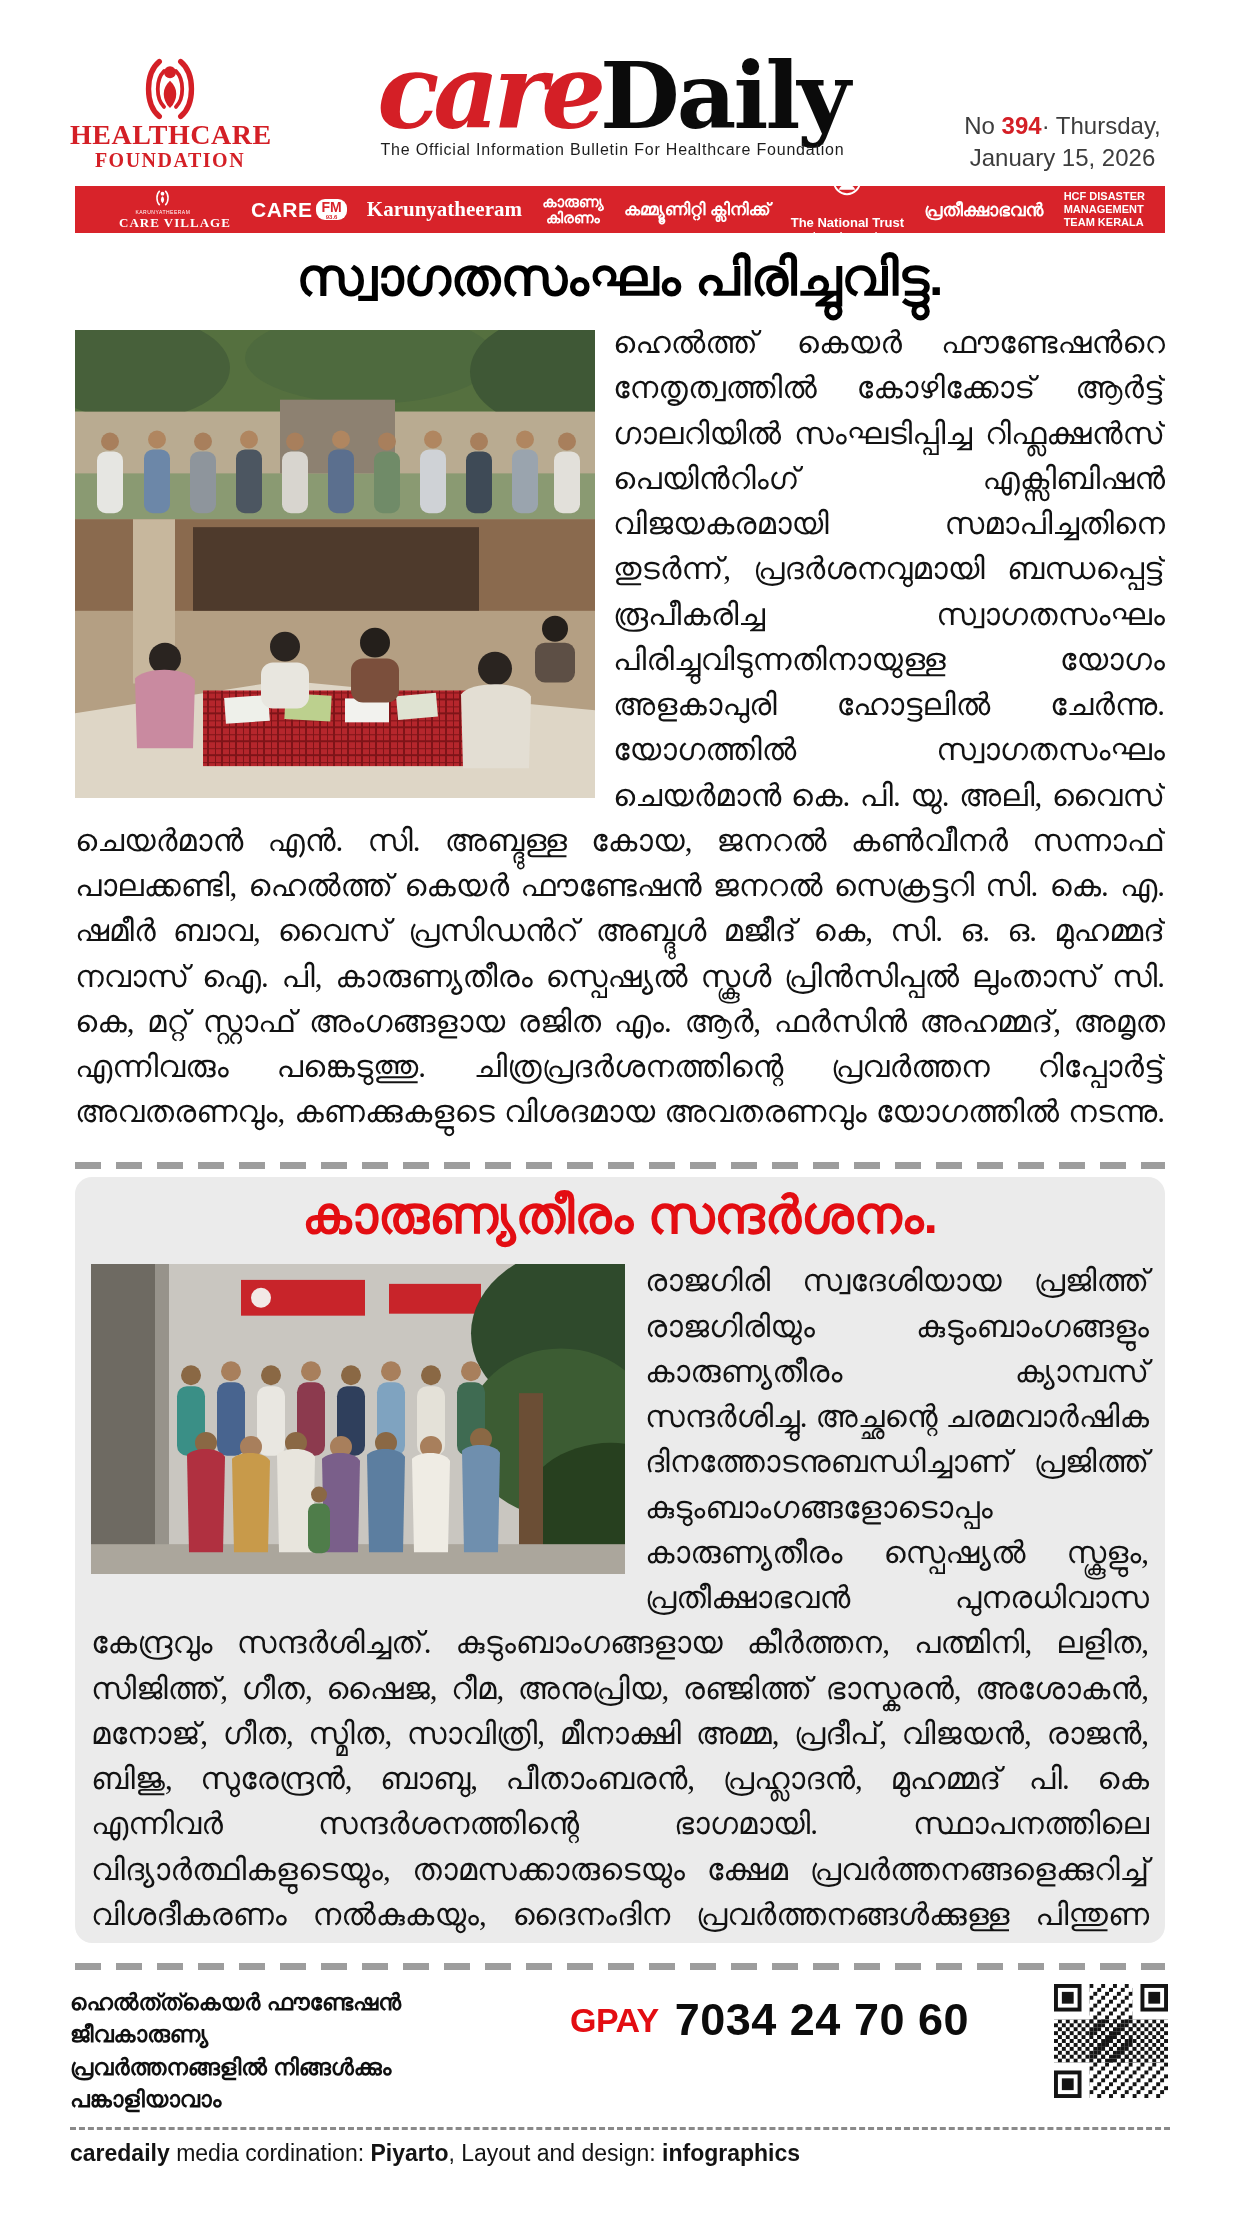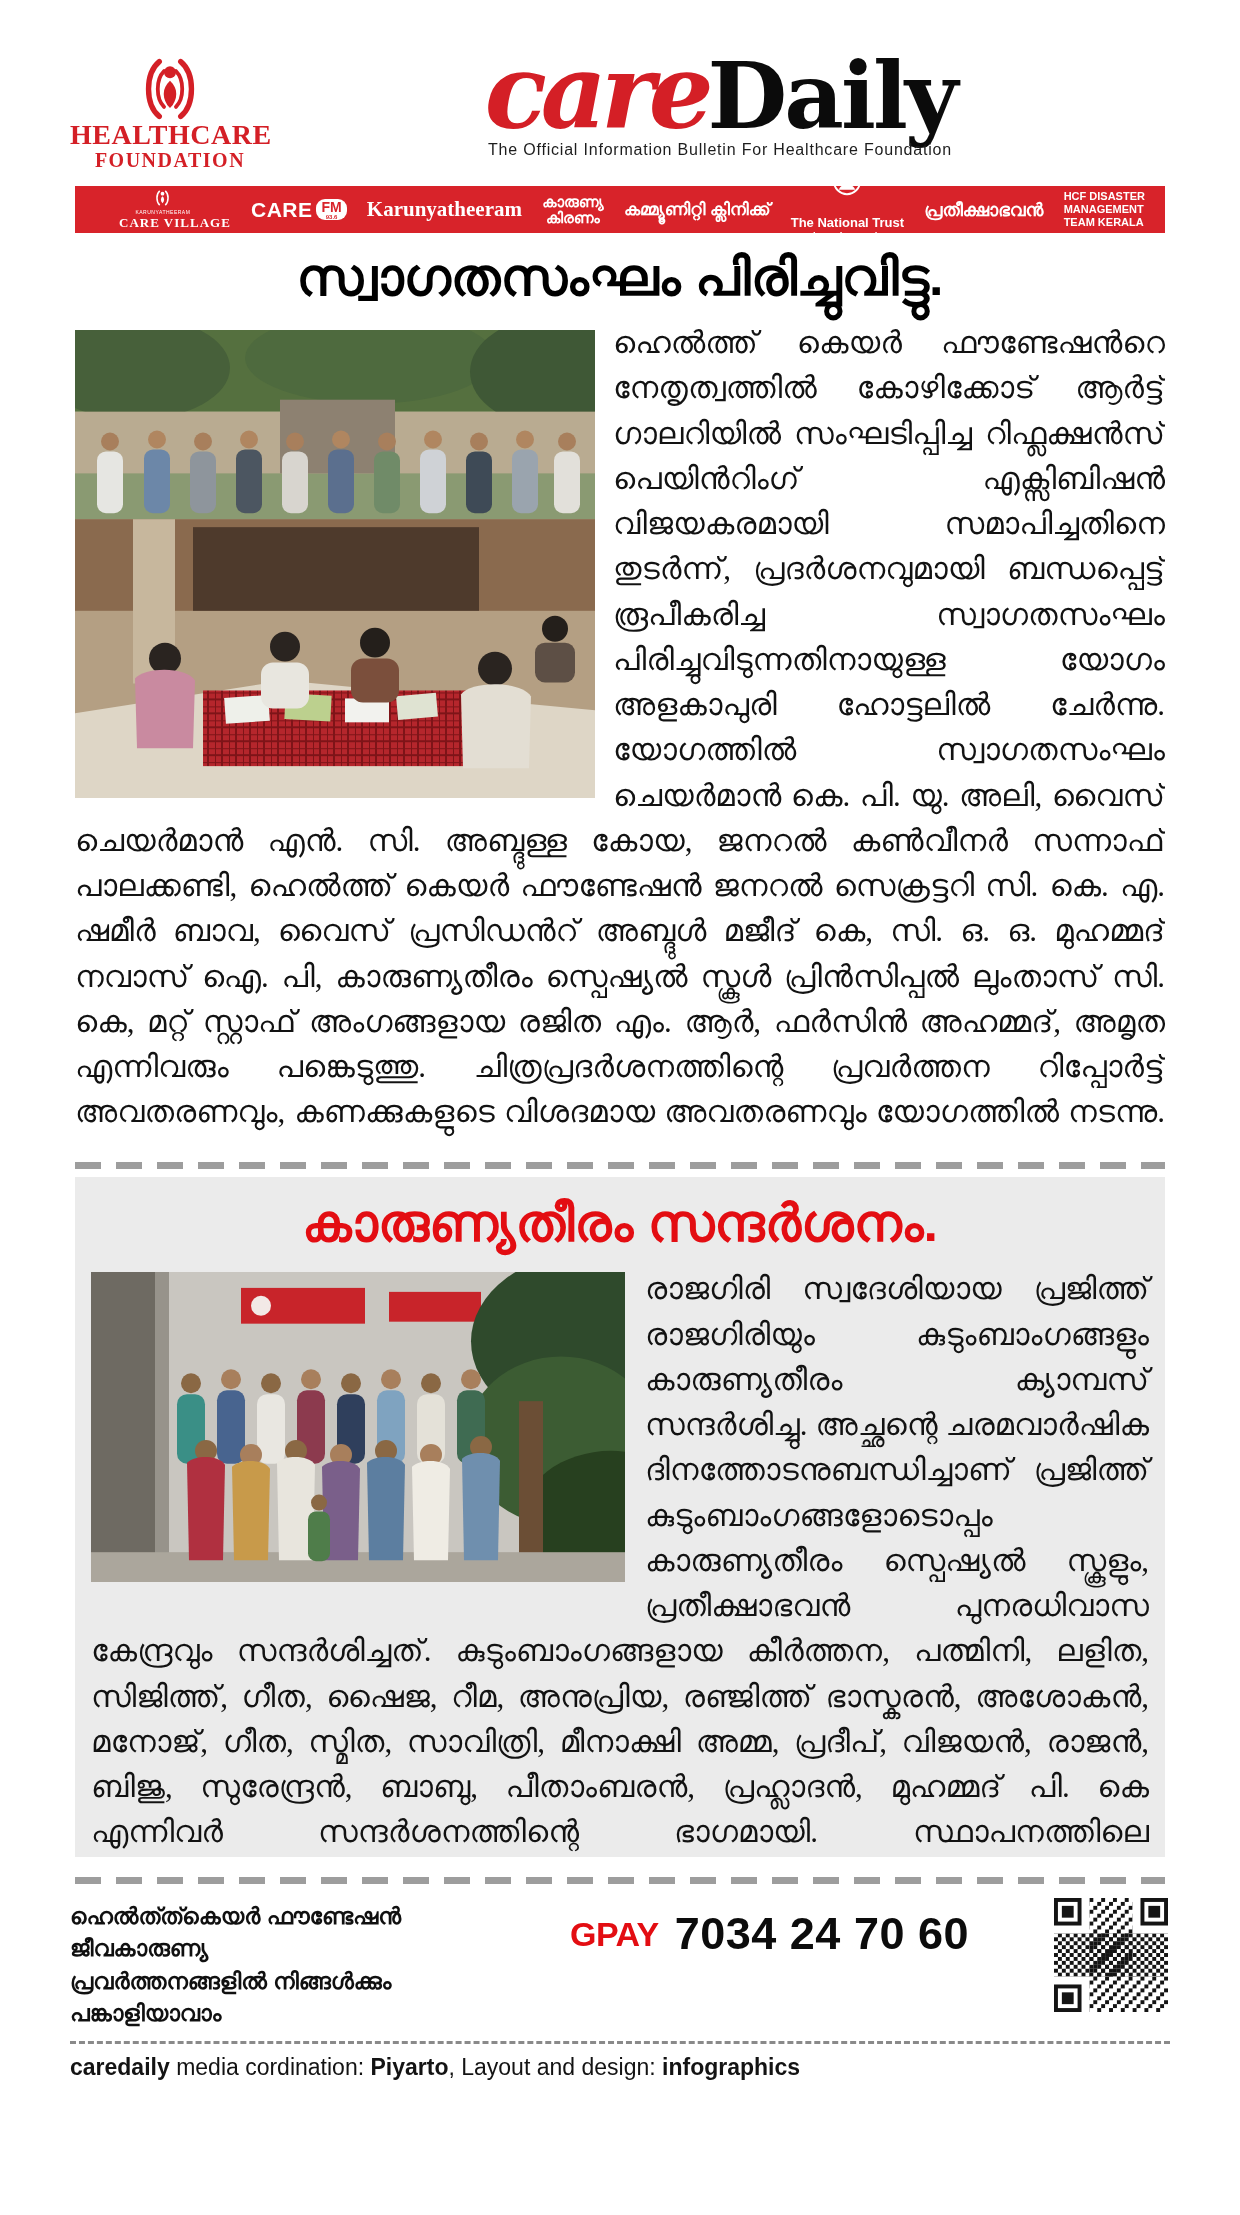--- a/index.html
+++ b/index.html
@@ -41,22 +41,22 @@
   .bn-hcf{align-items:flex-start;text-align:right;font-weight:800;font-size:11px;line-height:1.2;}
   
   .headline1{margin:16px 75px 0;text-align:center;font-size:52px;font-weight:800;color:#000;line-height:1.1;}
   .article1{margin:14px 75px 0;height:822px;overflow:hidden;}
   .article-body{font-size:31px;line-height:1.46;text-align:justify;color:#121212;
                 font-family:"Liberation Serif",serif;margin:0;}
   .photo1{float:left;width:520px;height:468px;margin:10px 18px 4px 0;background:#ccc;}
   .photo1 svg,.photo2 svg{display:block;width:100%;height:100%;}
   .dash{height:7px;margin:20px 75px 0;
         background:repeating-linear-gradient(90deg,#9d9d9d 0 26px,transparent 26px 41px);}
-  .graybox{margin:8px 75px 0;background:#ebebeb;height:680px;overflow:hidden;
-           padding:8px 16px 0;box-sizing:border-box;}
+  .graybox{margin:8px 75px 0;background:#ebebeb;height:766px;overflow:hidden;
+           padding:0 16px 0;box-sizing:border-box;border-radius:17px;}
   .headline2{margin:10px 0 14px;text-align:center;font-size:52px;font-weight:800;color:#e30d12;line-height:1.1;}
   .photo2{float:left;width:534px;height:310px;margin:6px 20px 4px 0;background:#bbb;}
   
   .footer{margin:16px 70px 0;position:relative;}
   .qr{position:absolute;right:2px;top:-2px;width:114px;height:114px;}
   .qr svg{display:block;width:100%;height:100%;}
   .foot-top{display:flex;align-items:flex-start;}
   .f-ml{width:470px;font-size:23px;font-weight:600;line-height:1.4;color:#101010;}
   .f-gpay{display:flex;align-items:center;gap:16px;margin:8px 0 0 30px;}
   .gpay-label{color:#e30d12;font-weight:800;font-size:34px;letter-spacing:-.5px;}
@@ -84,20 +84,24 @@
         </svg>
       </span>
       <div class="hcf-line1">HEALTHCARE</div>
       <div class="hcf-line2">FOUNDATION</div>
     </div>
     <div class="title-block">
       <div class="wordmark">
         <span class="wm-care">care</span><span class="wm-daily">Daily</span>
       </div>
       <div class="tagline">The Official Information Bulletin For Healthcare Foundation</div>
+    </div>
+    <div class="issue-block">
+      <div><span>No </span><span class="issue-number">394</span><span>· Thursday,</span></div>
+      <div>January 15, 2026</div>
     </div>
   </header>
 
   <div class="banner">
     <div class="bn">
       <span>
         <svg width="15" height="16" viewBox="0 0 44 52">
           <path d="M13 3 C1 13 1 39 13 49" fill="none" stroke="#fff" stroke-width="5"></path>
           <path d="M31 3 C43 13 43 39 31 49" fill="none" stroke="#fff" stroke-width="5"></path>
           <circle cx="22" cy="12" r="6" fill="#fff"></circle>

